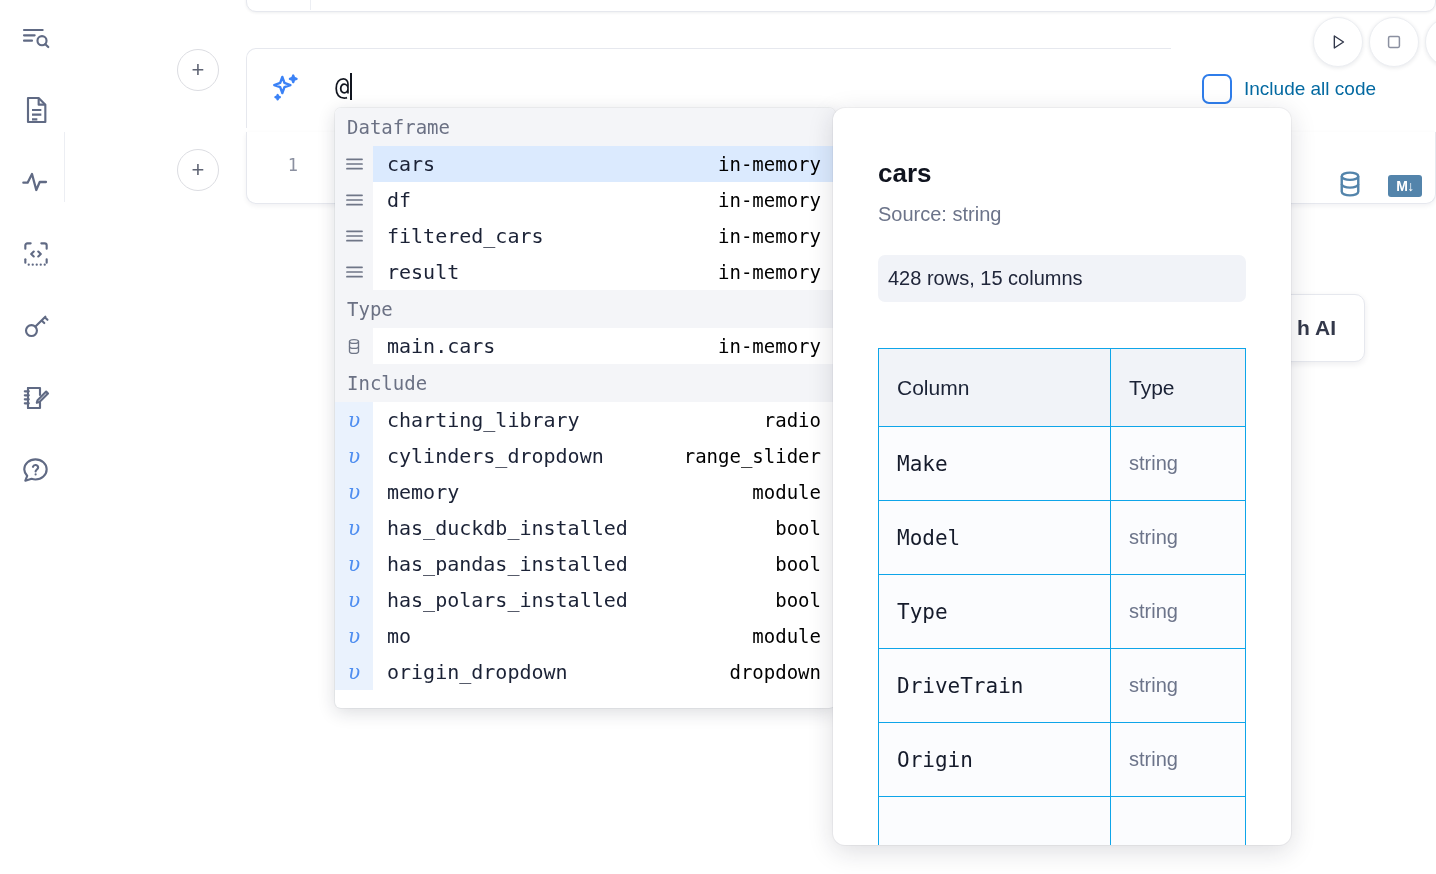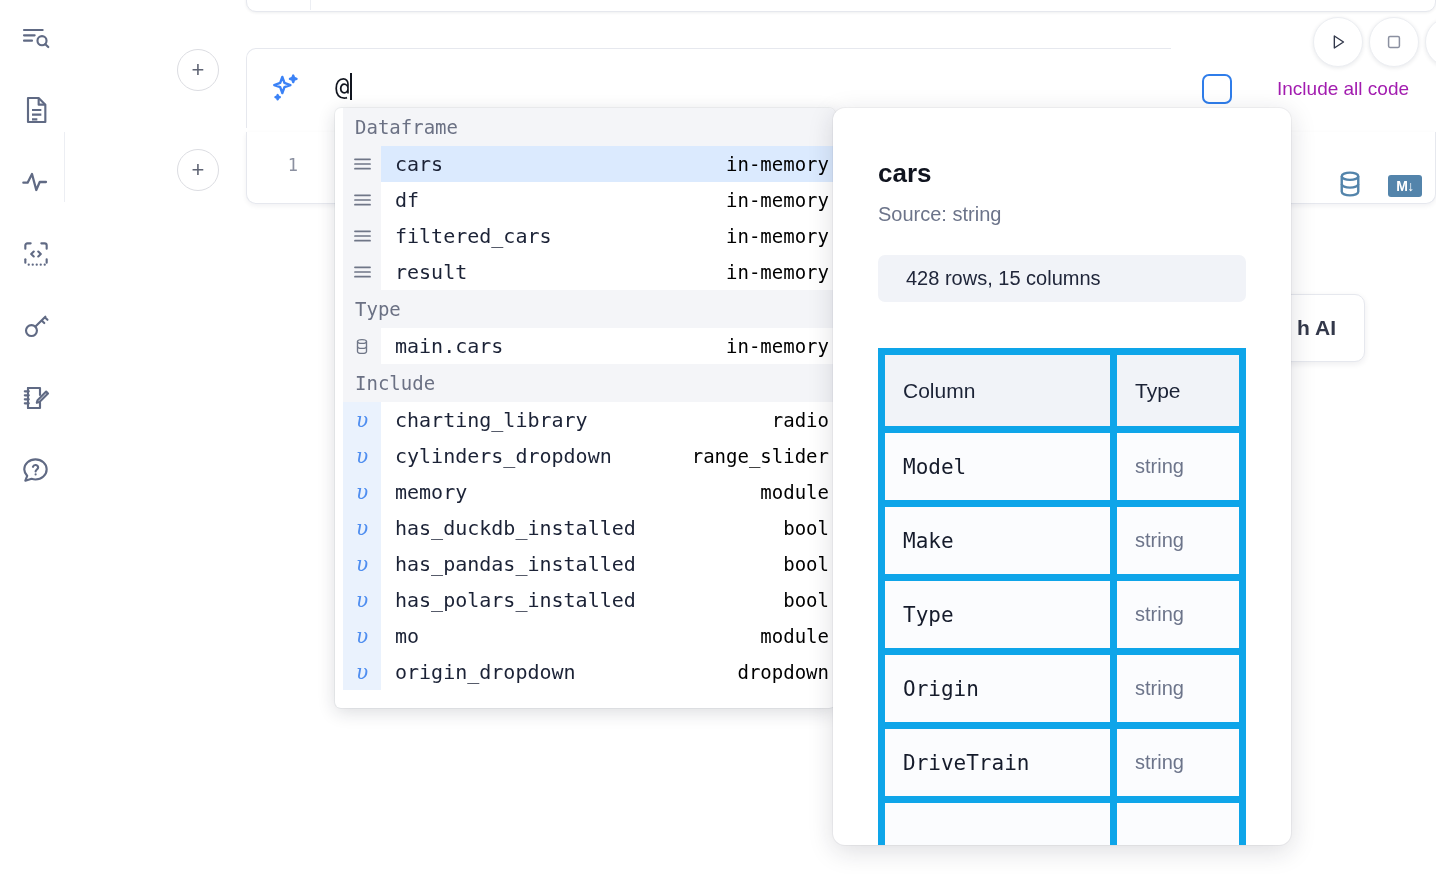--- a/index.html
+++ b/index.html
@@ -77,21 +77,21 @@
     box-shadow: 0 1px 4px rgba(20,25,45,.10);
     display: flex; align-items: center; justify-content: center;
   }
   .include-row {
     position: absolute; left: 1202px; top: 74px; display: flex; align-items: center; gap: 12px;
   }
   .chk {
     width: 30px; height: 30px; border-radius: 7px;
     border: 2.5px solid #2f7dea; background: #fff;
   }
-  .include-label { font-size: 19px; color: #a21caf; white-space: nowrap; margin-left: 33px; }
+  .include-label { font-size: 19px; color: #0369a1; white-space: nowrap; }
 
   .cell-icon { position: absolute; }
 
   
   .ai-card {
     position: absolute; left: 1155px; top: 294px; width: 210px; height: 68px;
     background: #fff; border: 1px solid #e6e8ee; border-radius: 10px;
     box-shadow: 0 2px 6px rgba(20,25,45,.08);
     display: flex; align-items: center; justify-content: flex-end;
     padding-right: 28px;
@@ -121,21 +121,21 @@
     background: #f4f5f8;
   }
   .ac-item.var .ac-gutter { background: #eaf2fd; }
   .ac-item.sel .ac-gutter { background: #f4f5f8; }
   .ac-label {
     flex: 1 1 auto; padding-left: 14px; font-size: 20px; color: #1b2236; white-space: nowrap;
   }
   .ac-meta {
     flex: 0 0 auto; padding-right: 14px; font-size: 19px; color: #000000; white-space: nowrap;
   }
-  .ac-clip { position: absolute; left: 8px; top: 0; width: 500px; }
+  .ac-clip { position: absolute; left: 0; top: 0; width: 500px; }
 
   .ic-df { width: 17px; height: 14px; display: block; }
   .ic-tbl { width: 18px; height: 19px; display: block; }
   .ic-var {
     font-family: "DejaVu Serif", serif; font-style: italic;
     font-size: 20px; color: #4f8ef0; line-height: 1;
   }
 
   
   .preview {
@@ -148,29 +148,29 @@
     position: absolute; left: 45px; top: 50px;
     font-size: 26px; font-weight: 700; color: #10141f;
   }
   .pv-source {
     position: absolute; left: 45px; top: 95px;
     font-size: 20px; color: #6c748a;
   }
   .pv-stats {
     position: absolute; left: 45px; top: 147px; width: 368px; height: 47px;
     background: #f1f3f8; border-radius: 7px;
-    display: flex; align-items: center; padding-left: 28px;
+    display: flex; align-items: center; padding-left: 10px;
     font-size: 20px; color: #20263a;
   }
   .pv-table {
     position: absolute; left: 45px; top: 240px; width: 368px;
     border-collapse: collapse; table-layout: fixed;
   }
   .pv-table th, .pv-table td {
-    border: 7px solid #0ea5e9; height: 74px; text-align: left; padding-left: 18px;
+    border: 1px solid #0ea5e9; height: 74px; text-align: left; padding-left: 18px;
     font-weight: 400;
   }
   .pv-table th {
     background: #f1f3f8; color: #1b2236; font-size: 21px; height: 78px;
   }
   .pv-table th:first-child { width: 232px; }
   .pv-table td.col-name {
     font-family: "DejaVu Sans Mono", monospace; font-size: 21px; color: #151b2b;
     background: #fbfcfe;
   }
@@ -410,40 +410,40 @@
     <div class="pv-stats">428 rows, 15 columns</div>
     <table class="pv-table">
       <thead>
         <tr>
           <th>Column</th>
           <th>Type</th>
         </tr>
       </thead>
       <tbody id="pv-body">
           <tr>
+            <td class="col-name">Make</td>
+            <td class="col-type">string</td>
+          </tr>
+          <tr>
             <td class="col-name">Model</td>
             <td class="col-type">string</td>
           </tr>
           <tr>
-            <td class="col-name">Make</td>
-            <td class="col-type">string</td>
-          </tr>
-          <tr>
             <td class="col-name">Type</td>
             <td class="col-type">string</td>
           </tr>
           <tr>
+            <td class="col-name">DriveTrain</td>
+            <td class="col-type">string</td>
+          </tr>
+          <tr>
             <td class="col-name">Origin</td>
             <td class="col-type">string</td>
           </tr>
           <tr>
-            <td class="col-name">DriveTrain</td>
-            <td class="col-type">string</td>
-          </tr>
-          <tr>
             <td class="col-name"></td>
             <td class="col-type"></td>
           </tr>
         </tbody>
     </table>
   </div>
 
 </div>
 
 </body></html>

